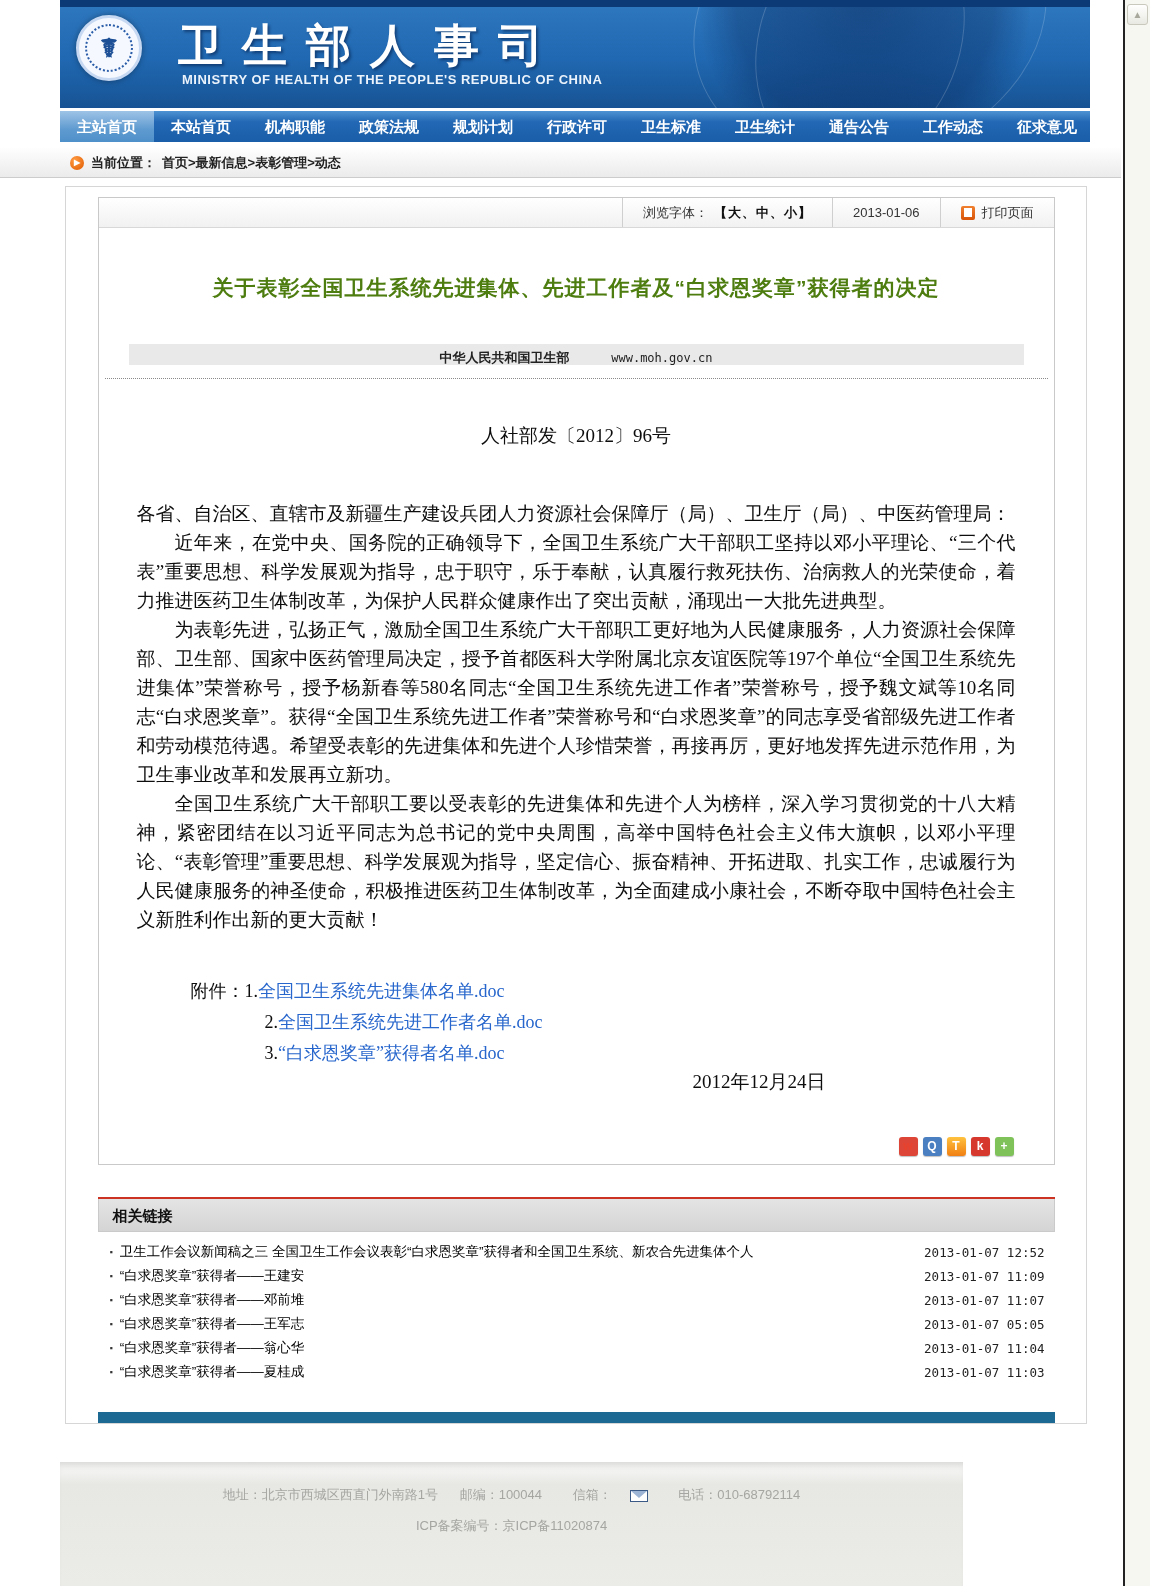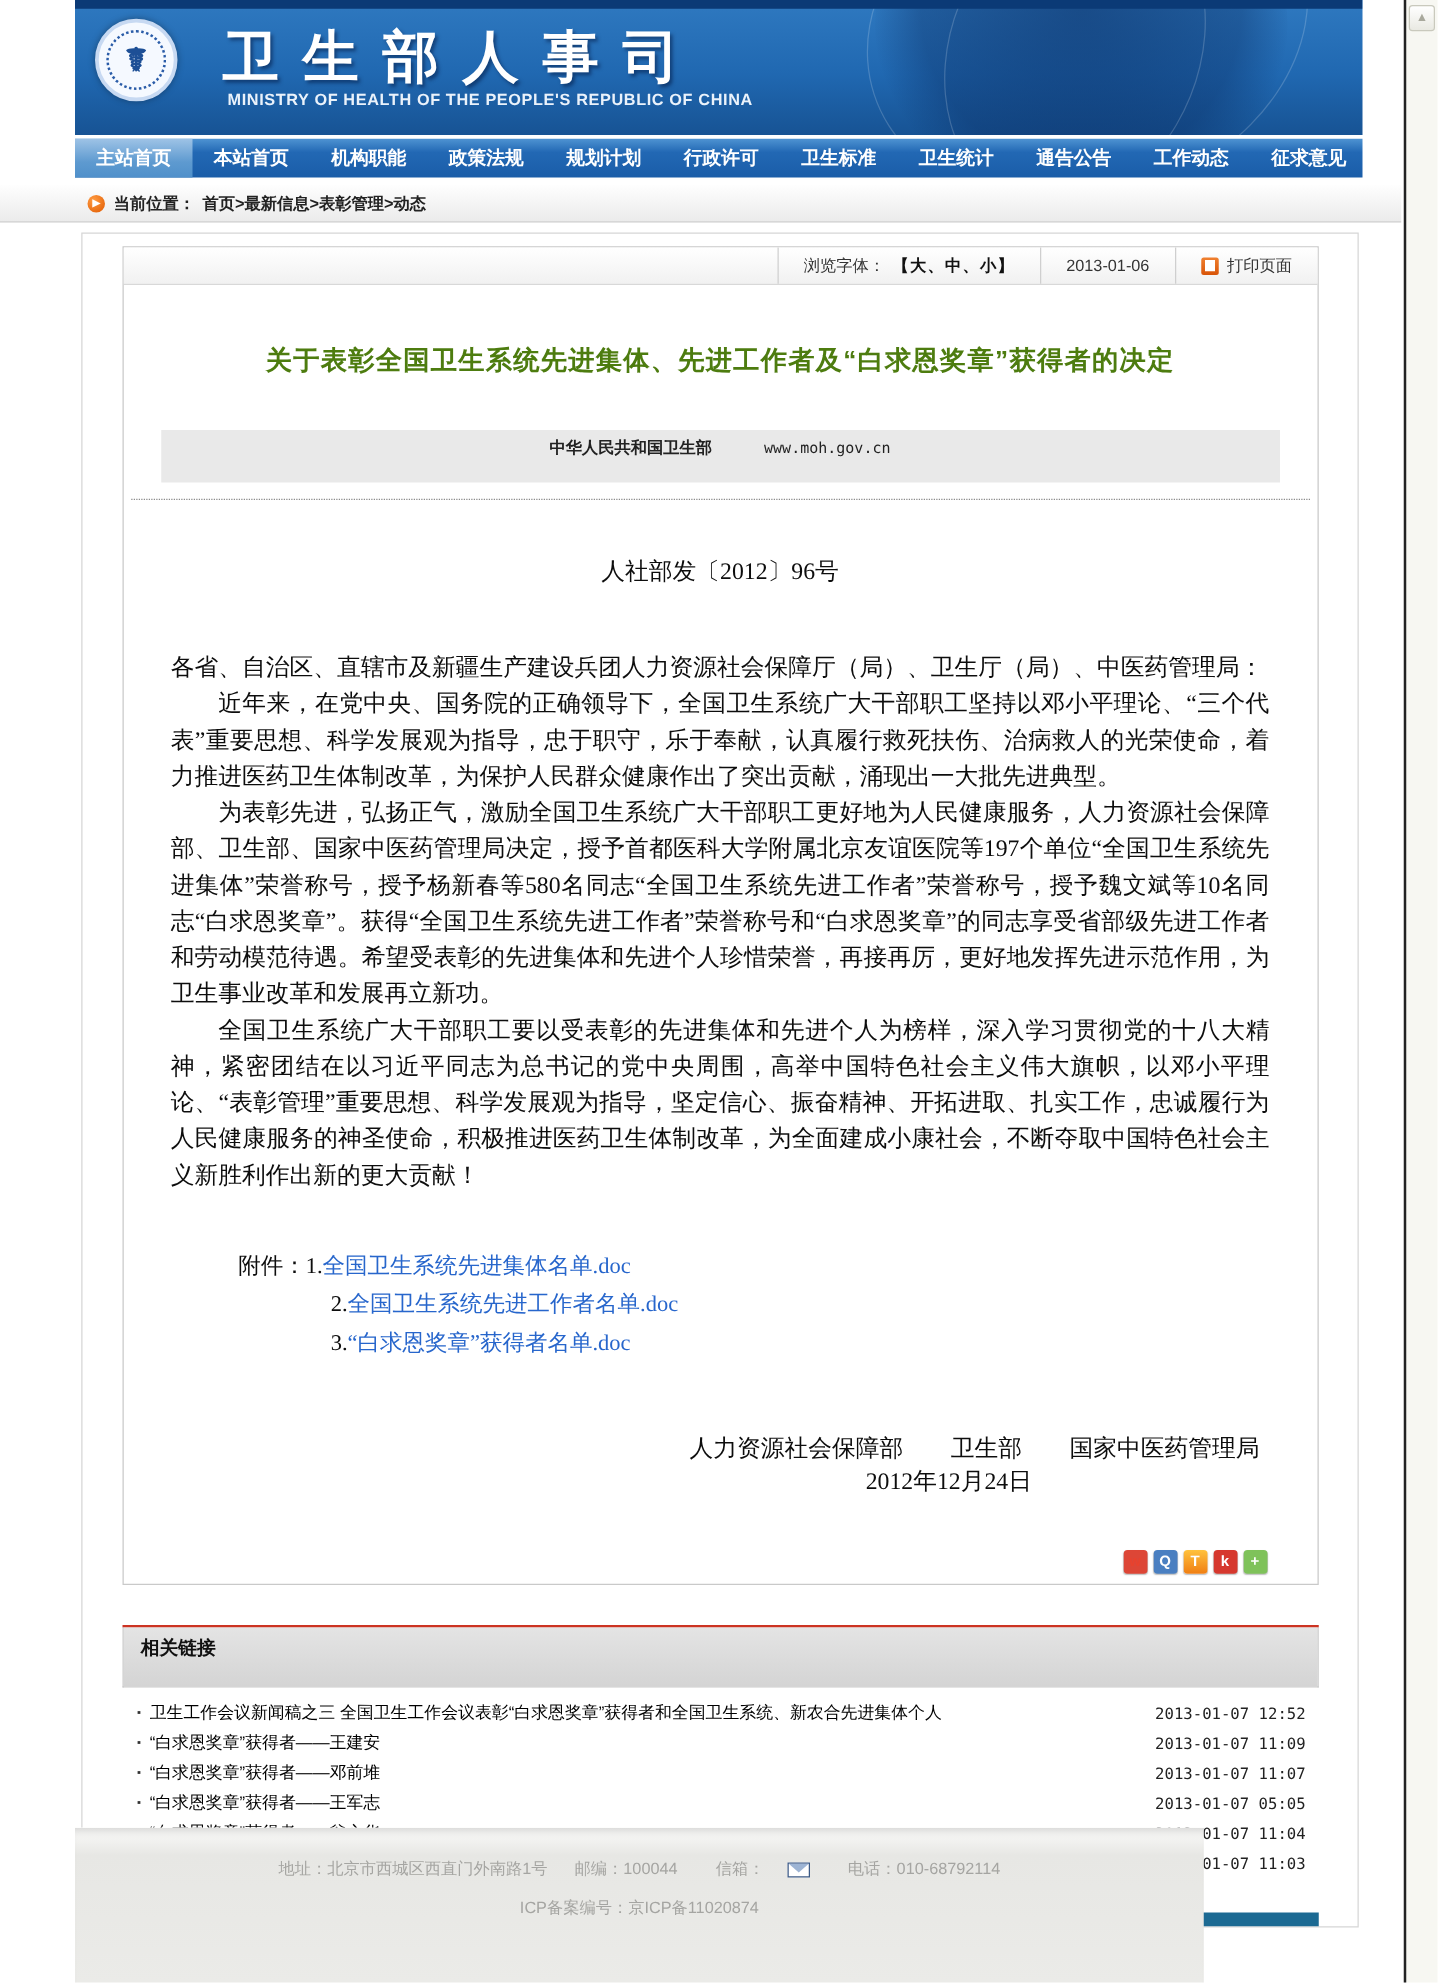--- a/index.html
+++ b/index.html
@@ -56,21 +56,21 @@
   .toolbar { height:30px; border-bottom:1px solid #d8d8d8;
     background:linear-gradient(180deg,#ffffff,#f1f1f1);
     display:flex; justify-content:flex-end; align-items:stretch; font-size:13px; color:#333; }
   .tb-cell { border-left:1px solid #cfcfcf; display:flex; align-items:center; padding:0 20px; }
   .tb-strong { font-weight:bold; color:#111; margin-left:6px; letter-spacing:1px; cursor:pointer; }
   .print-icon { display:inline-block; width:14px; height:14px; border-radius:2px; margin-right:7px;
     background:linear-gradient(180deg,#f08030,#d85408); position:relative; }
   .print-icon::after { content:""; position:absolute; left:3px; top:2px; width:8px; height:9px; background:#fff; }
   .article-title { margin-top:46px; text-align:center; color:#4d7c0f; font-size:21px; font-weight:bold;
     letter-spacing:1px; padding:0 40px; }
-  .source-bar { margin:42px 30px 0; background:#e9e9e9; height:42px; line-height:27px; text-align:center;
+  .source-bar { margin:42px 30px 0; background:#e9e9e9; height:21px; line-height:27px; text-align:center;
     font-size:13px; color:#222; }
   .source-name { font-weight:bold; }
   .source-url { margin-left:38px; font-family:"DejaVu Sans Mono", monospace; font-size:12px; }
   .dotted-sep { margin:13px 6px 0; border-bottom:1px dotted #8a8a8a; height:1px; }
   .serif { font-family:Liberation Serif, serif; }
   .doc-number { margin-top:44px; text-align:center; font-size:19px; color:#0d0d0d; }
   .doc-body { margin:50px 38px 0; font-size:19px; line-height:29px; color:#0d0d0d; text-align:justify; }
   .doc-body p.indent { text-indent:2em; }
   .attachments { margin:42px 0 0 92px; font-size:18px; line-height:31px; color:#0d0d0d; }
   .att-row { white-space:nowrap; }
@@ -83,21 +83,21 @@
     line-height:19px; text-align:center; cursor:pointer; box-shadow:0 1px 1px rgba(0,0,0,.25); }
   .si-weibo { background:linear-gradient(180deg,#fce9dd,#e8422e 70%); color:#e8422e;
     background:#dd4636; }
   .si-qzone { background:#4a7fc1; }
   .si-tweibo { background:linear-gradient(180deg,#ffc23e,#f07f13); }
   .si-kaixin { background:#d6382e; }
   .si-more { background:#7fc25a; }
   
   .related { width:957px; margin:32px auto 0; }
   .related-topline { height:2px; background:#cc3322; }
-  .related-header { background:linear-gradient(180deg,#e4e4e4,#d4d4d4); height:48px; line-height:33px;
+  .related-header { background:linear-gradient(180deg,#e4e4e4,#d4d4d4); height:33px; line-height:33px;
     padding-left:14px; font-size:15px; font-weight:bold; color:#111; border:1px solid #cacaca; border-top:none; }
   .related-list { padding:8px 2px 4px; }
   .rel-row { display:flex; justify-content:space-between; align-items:center; height:24px;
     padding:0 8px 0 10px; }
   .rel-left { display:flex; align-items:center; min-width:0; }
   .rel-bullet { color:#333; font-size:9px; margin-right:7px; }
   .rel-title { font-size:13.5px; color:#000; white-space:nowrap; overflow:hidden; cursor:pointer; }
   .rel-time { font-size:12.5px; color:#222; font-family:"DejaVu Sans Mono", monospace; }
   .bottom-bar { margin-top:24px; height:11px; background:#1c6a93; }
   
@@ -190,21 +190,20 @@
         <span>附件：</span><span>1.</span><span class="att-link">全国卫生系统先进集体名单.doc</span>
       </div>
       <div class="att-row cont">
         <span>2.</span><span class="att-link">全国卫生系统先进工作者名单.doc</span>
       </div>
       <div class="att-row cont">
         <span>3.</span><span class="att-link">“白求恩奖章”获得者名单.doc</span>
       </div>
     </div>
 
-    <div class="signature serif">人力资源社会保障部　　卫生部　　国家中医药管理局</div>
     <div class="sign-date serif">2012年12月24日</div>
 
     <div class="share-row">
       <div class="share-ico si-weibo">w</div>
       <div class="share-ico si-qzone">Q</div>
       <div class="share-ico si-tweibo">T</div>
       <div class="share-ico si-kaixin">k</div>
       <div class="share-ico si-more">+</div>
     </div>
   </div>

